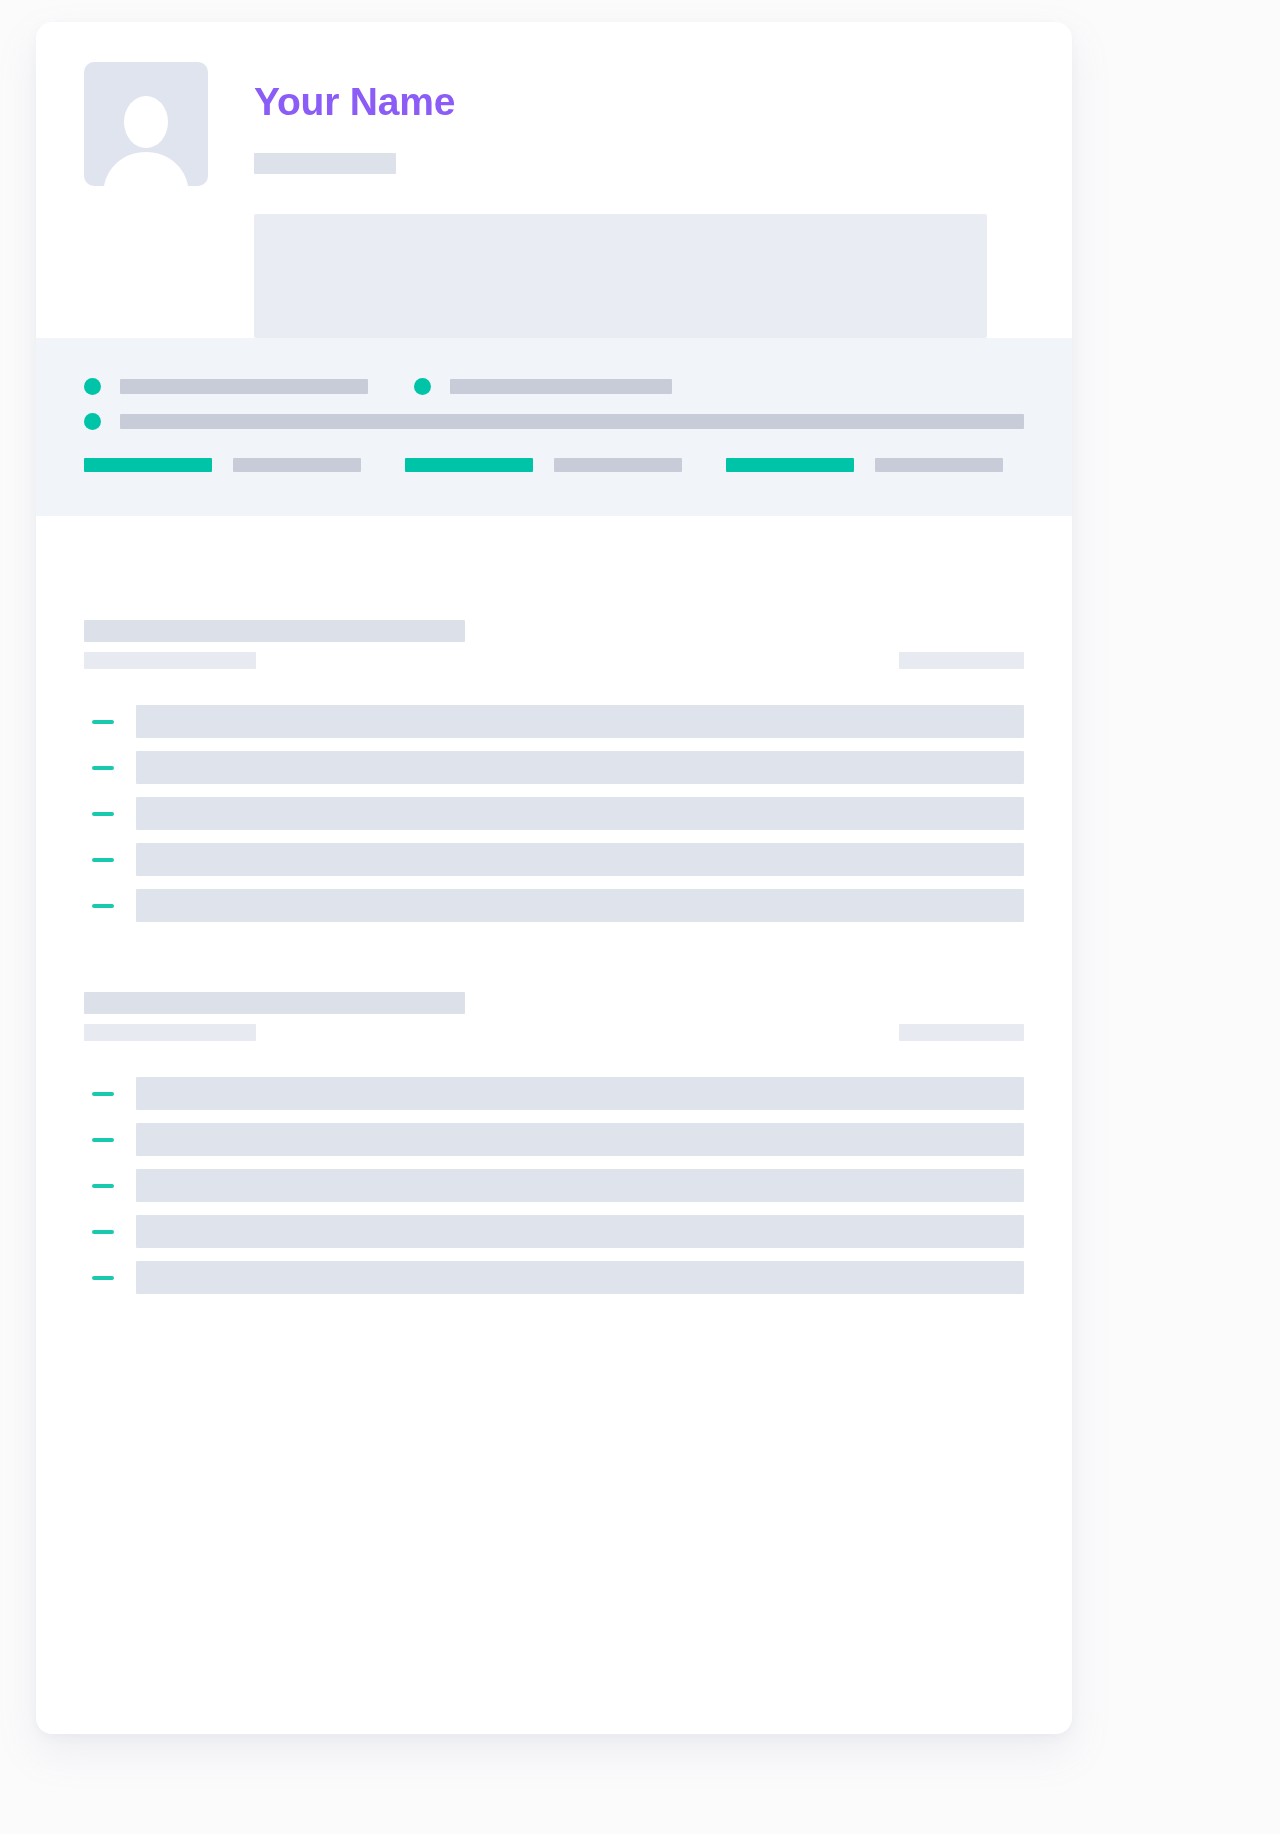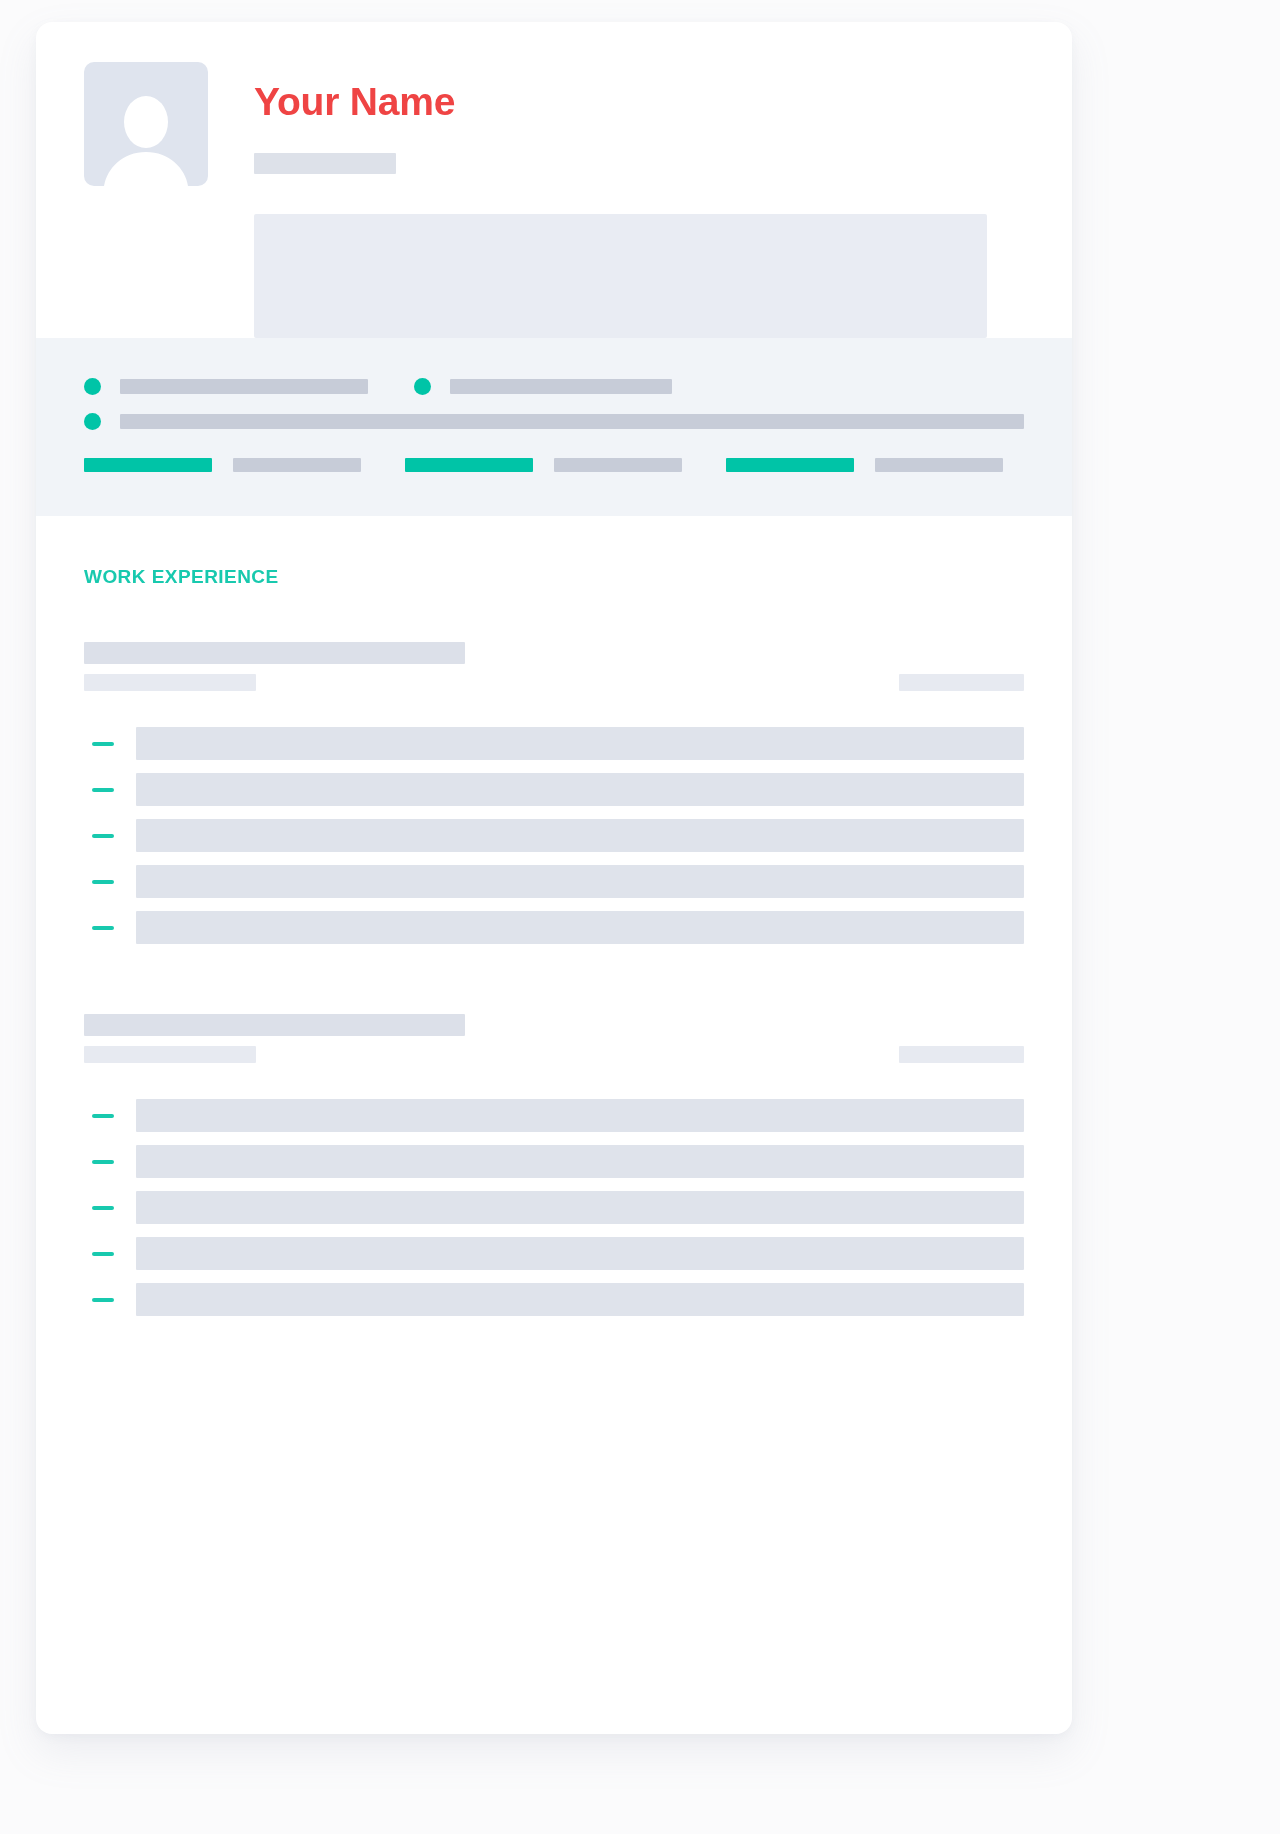--- a/index.html
+++ b/index.html
@@ -60,21 +60,21 @@
 
   .header-text {
     margin-left: 46px;
     flex: 1 1 auto;
     padding-top: 20px;
   }
 
   .name-title {
     font-size: 39px;
     font-weight: 600;
-    color: #ef4444;
+    color: #8b5cf6;
     letter-spacing: -0.2px;
     line-height: 1;
   }
 
   .role-bar {
     margin-top: 32px;
     width: 142px;
     height: 21px;
     background: #dde1e9;
     border-radius: 1px;
@@ -261,21 +261,20 @@
         <span class="skill-bar gray" style="width:128px;margin-left:21px"></span>
         <span class="skill-bar teal" style="width:128px;margin-left:44px"></span>
         <span class="skill-bar gray" style="width:128px;margin-left:21px"></span>
         <span class="skill-bar teal" style="width:128px;margin-left:44px"></span>
         <span class="skill-bar gray" style="width:128px;margin-left:21px"></span>
       </div>
     </div>
 
     <div class="body-block">
 
-      <div class="section-heading">Work Experience</div>
 
       <div class="job-block">
         <div class="job-title-bar"></div>
         <div class="job-meta-row">
           <span class="job-sub-bar"></span>
           <span class="job-date-bar"></span>
         </div>
         <div class="bullet-list">
           <div class="bullet-row">
             <span class="bullet-dash"></span>

